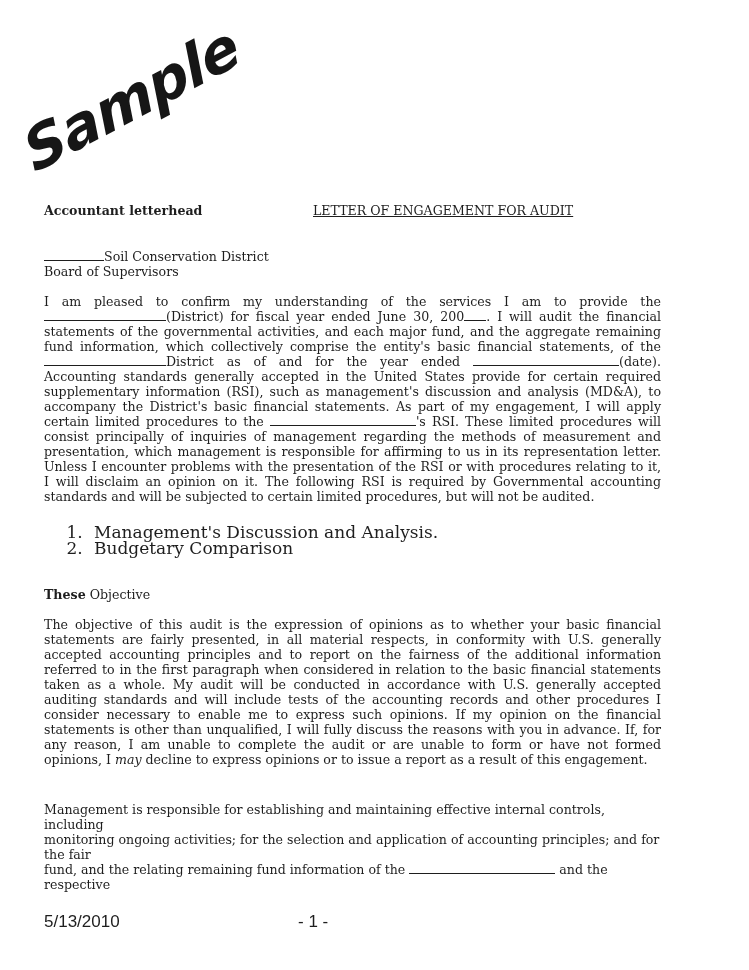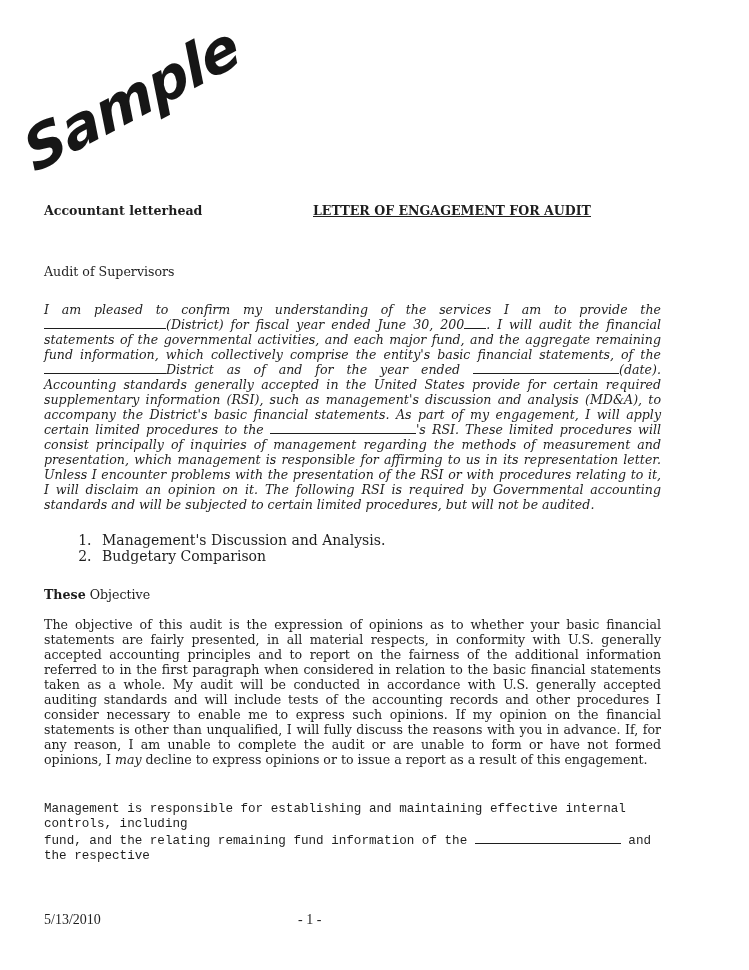--- a/index.html
+++ b/index.html
@@ -4,43 +4,46 @@
 <style>
   html, body { margin: 0; padding: 0; background: #ffffff; }
   body { width: 749px; height: 970px; position: relative; overflow: hidden;
          font-family: "DejaVu Serif", "Liberation Serif", serif; color: #1e1e1e; }
   .page { position: absolute; left: 0; top: 0; width: 749px; height: 970px; }
   .stamp { position: absolute; left: 40px; top: 118px; font-family: "DejaVu Sans", "Liberation Sans", sans-serif;
            font-weight: bold; font-style: italic; font-size: 58px; color: #161616;
            transform: rotate(-28deg) skewX(-6deg); transform-origin: left bottom; letter-spacing: -1px; white-space: nowrap; }
   .abs { position: absolute; white-space: nowrap; font-size: 12.6px; line-height: 15px; }
   .bold { font-weight: bold; }
-  .title { text-decoration: underline; font-weight: bold; }
+  .title { text-decoration: underline; font-weight: normal; }
   .para { position: absolute; left: 44px; width: 617px; font-size: 12.6px; line-height: 15px;
           text-align: justify; }
-  .para.left { text-align: left; font-family: Liberation Mono, monospace; }
+  .para.left { text-align: left; }
   .blank { display: inline-block; border-bottom: 1px solid #1e1e1e; height: 11px; vertical-align: baseline; }
-  ol.list { position: absolute; left: 44px; top: 524px; margin: 8px; padding-left: 44px;
-            font-size: 14px; line-height: 16px; }
+  ol.list { position: absolute; left: 44px; top: 524px; margin: 0; padding-left: 44px;
+            font-size: 17px; line-height: 16px; }
   ol.list li { padding-left: 6px; }
-  .footer { position: absolute; top: 912px; font-family: Liberation Serif, serif; font-size: 14px; }
+  .footer { position: absolute; top: 912px; font-family: Liberation Sans, sans-serif; font-size: 17px; }
 </style>
 </head>
 <body>
 
 <div class="page">
 
   <div class="stamp">Sample</div>
 
   <div class="abs bold" style="left:44px; top:203px;text-align:right;">Accountant letterhead</div>
   <div class="abs title" style="left:313px; top:203px;">LETTER OF ENGAGEMENT FOR AUDIT</div>
 
-  <div class="abs" style="left:44px; top:264px;">Audit of Supervisors</div>
+  <div class="abs" style="left:44px; top:249px;">
+    <span class="blank" style="width:60px;"></span><span>Soil Conservation District</span>
+  </div>
+  <div class="abs" style="left:44px; top:264px;">Board of Supervisors</div>
 
-  <div class="para" style="top:302px;font-style:italic;">
+  <div class="para" style="top:294px;">
     <span>I am pleased to confirm my understanding of the services I am to provide the</span>
     <span class="blank" style="width:122px;"></span><span>(District) for fiscal year ended June 30, 200</span><span class="blank" style="width:22px;"></span><span>. I will audit the financial statements of the governmental activities, and each major fund, and the aggregate remaining fund information, which collectively comprise the entity's basic financial statements, of the</span>
     <span class="blank" style="width:122px;"></span><span>District as of and for the year ended</span>
     <span class="blank" style="width:146px;"></span><span>(date). Accounting standards generally accepted in the United States provide for certain required supplementary information (RSI), such as management's discussion and analysis (MD&amp;A), to accompany the District's basic financial statements. As part of my engagement, I will apply certain limited procedures to the</span>
     <span class="blank" style="width:146px;"></span><span>'s RSI. These limited procedures will consist principally of inquiries of management regarding the methods of measurement and presentation, which management is responsible for affirming to us in its representation letter. Unless I encounter problems with the presentation of the RSI or with procedures relating to it, I will disclaim an opinion on it. The following RSI is required by Governmental accounting standards and will be subjected to certain limited procedures, but will not be audited.</span>
   </div>
 
   <ol class="list">
     <li>Management's Discussion and Analysis.</li>
     <li>Budgetary Comparison</li>
@@ -50,20 +53,21 @@
     <span class="bold">These</span><span> Objective</span>
   </div>
 
   <div class="para" style="top:617px;">
     <span>The objective of this audit is the expression of opinions as to whether your basic financial statements are fairly presented, in all material respects, in conformity with U.S. generally accepted accounting principles and to report on the fairness of the additional information referred to in the first paragraph when considered in relation to the basic financial statements taken as a whole. My audit will be conducted in accordance with U.S. generally accepted auditing standards and will include tests of the accounting records and other procedures I consider necessary to enable me to express such opinions. If my opinion on the financial statements is other than unqualified, I will fully discuss the reasons with you in advance. If, for any reason, I am unable to complete the audit or are unable to form or have not formed opinions, I </span><em>may</em><span> decline to express opinions or to issue a report as a result of this engagement.</span>
   </div>
 
 
   <div class="para left" style="top:802px;">
     <div>Management is responsible for establishing and maintaining effective internal controls, including</div>
+    <div>monitoring ongoing activities; for the selection and application of accounting principles; and for the fair</div>
     <div>
       <span>fund, and the relating remaining fund information of the</span>
       <span class="blank" style="width:146px;"></span>
       <span>and the respective</span>
     </div>
   </div>
 
   <div class="footer" style="left:44px;">5/13/2010</div>
   <div class="footer" style="left:298px;">- 1 -</div>
 

